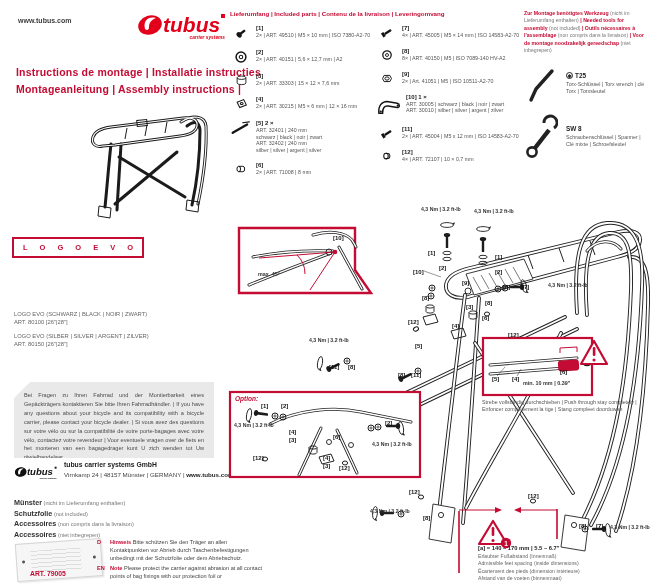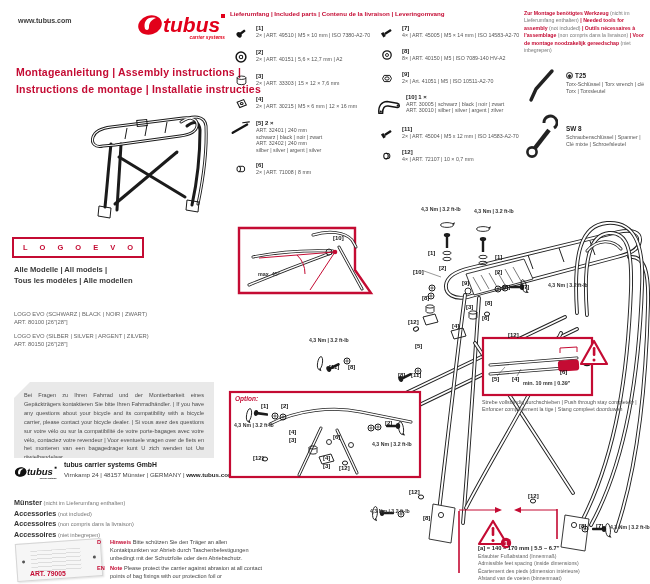--- a/index.html
+++ b/index.html
@@ -111,22 +111,22 @@
 
   <svg class="abs" style="left:136px;top:8px" width="92" height="34" viewBox="0 0 92 34">
     <ellipse cx="14" cy="17" rx="12" ry="9.5" transform="rotate(-18 14 17)" fill="#e2001a"></ellipse>
     <path d="M9 21 C7 13 12 8 20 10 C15 12 13 15 13 19 C13 22 11 23 9 21 Z" fill="#fff"></path>
     <text x="27" y="24" class="logo-t">tubus</text>
     <rect x="85" y="6" width="4" height="4" fill="#e2001a"></rect>
     <text x="89" y="31" class="logo-s" text-anchor="end">carrier systems</text>
   </svg>
 
   <div id="title" class="abs">
+    <div>Instructions de montage | Installatie instructies</div>
     <div>Montageanleitung | Assembly instructions |</div>
-    <div>Instructions de montage | Installatie instructies</div>
   </div>
 
   <svg id="rack-illu" class="abs" width="140" height="120" viewBox="0 0 140 120">
     <g fill="none" stroke="#1b1b1b" stroke-width="3" stroke-linecap="round" stroke-linejoin="round">
       <path d="M18 34 C10 36 6 31 8 25 C10 19 18 16 26 15 L98 6 C108 5 113 8 112 14 C111 20 103 23 95 24 L30 33 Z"></path>
       <path d="M96 10 C108 2 120 4 121 14 C122 36 118 68 113 92"></path>
       <path d="M102 14 C110 8 114 10 115 18 C115 40 112 70 107 93"></path>
       <path d="M26 32 C24 50 22 75 20 95"></path>
       <path d="M36 32 C35 52 33 78 32 98"></path>
       <path d="M34 45 L100 85"></path>
@@ -144,24 +144,20 @@
   </svg>
 
   <div id="logo-box" class="abs">
     <span>L</span>
       <span>O</span>
       <span>G</span>
       <span>O</span>
     <span>E</span>
       <span>V</span>
       <span>O</span>
-  </div>
-  <div id="all-models" class="abs">
-    <div>Alle Modelle | All models |</div>
-    <div>Tous les modèles | Alle modellen</div>
   </div>
   <div id="variants" class="abs">
     <div>LOGO EVO (SCHWARZ | BLACK | NOIR | ZWART)</div>
     <div>ART. 80100 [26"|28"]</div>
     <div class="vgap"></div>
     <div>LOGO EVO (SILBER | SILVER | ARGENT | ZILVER)</div>
     <div>ART. 80150 [26"|28"]</div>
   </div>
 
   <div id="graybox" class="abs">Bei Fragen zu Ihren Fahrrad und der Montierbarkeit eines Gepäckträgers kontaktieren Sie bitte Ihren Fahrradhändler. | If you have any questions about your bicycle and its compatibility with a bicycle carrier, please contact your bicycle dealer. | Si vous avez des questions sur votre vélo ou sur la compatibilité de votre porte-bagages avec votre vélo, contactez votre revendeur | Voor eventuele vragen over de fiets en het monteren van een bagagedrager kunt U zich wenden tot Uw rijwielhandelaar.</div>
@@ -176,21 +172,21 @@
       <text x="89" y="31" class="logo-sb" text-anchor="end">carrier systems</text>
     </svg>
     <div>
       <div class="cname">tubus carrier systems GmbH</div>
       <div class="caddr"><span>Virnkamp 24 | 48157 Münster | GERMANY | </span><b>www.tubus.com</b></div>
     </div>
   </div>
 
   <div id="accessories" class="abs">
     <div><b>Münster</b><span class="parn"> (nicht im Lieferumfang enthalten)</span></div>
-    <div><b>Accessories</b><span class="parn"> (not included)</span></div>
+    <div><b>Schutzfolie</b><span class="parn"> (not included)</span></div>
     <div><b>Accessoires</b><span class="parn"> (non compris dans la livraison)</span></div>
     <div><b>Accessoires</b><span class="parn"> (niet inbegrepen)</span></div>
   </div>
 
   <div id="foil" class="abs">
     <div class="lines"></div>
       <div class="dotL"></div>
       <div class="dotR"></div>
   </div>
   <div id="art-number" class="abs">ART. 79005</div>

